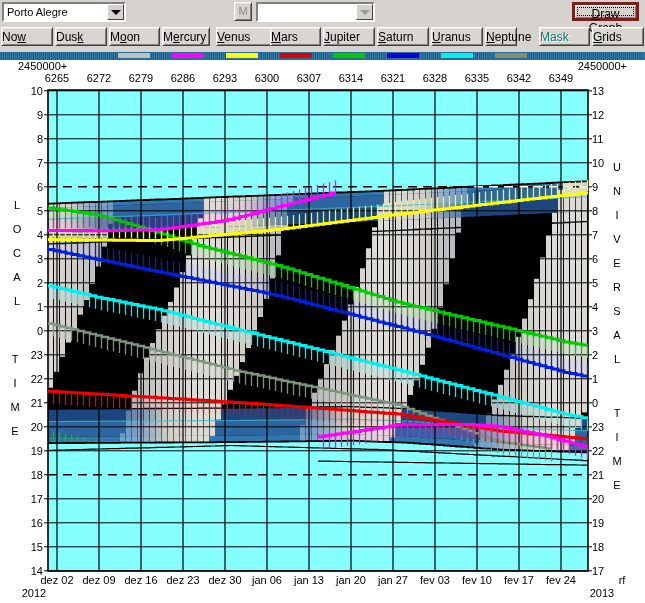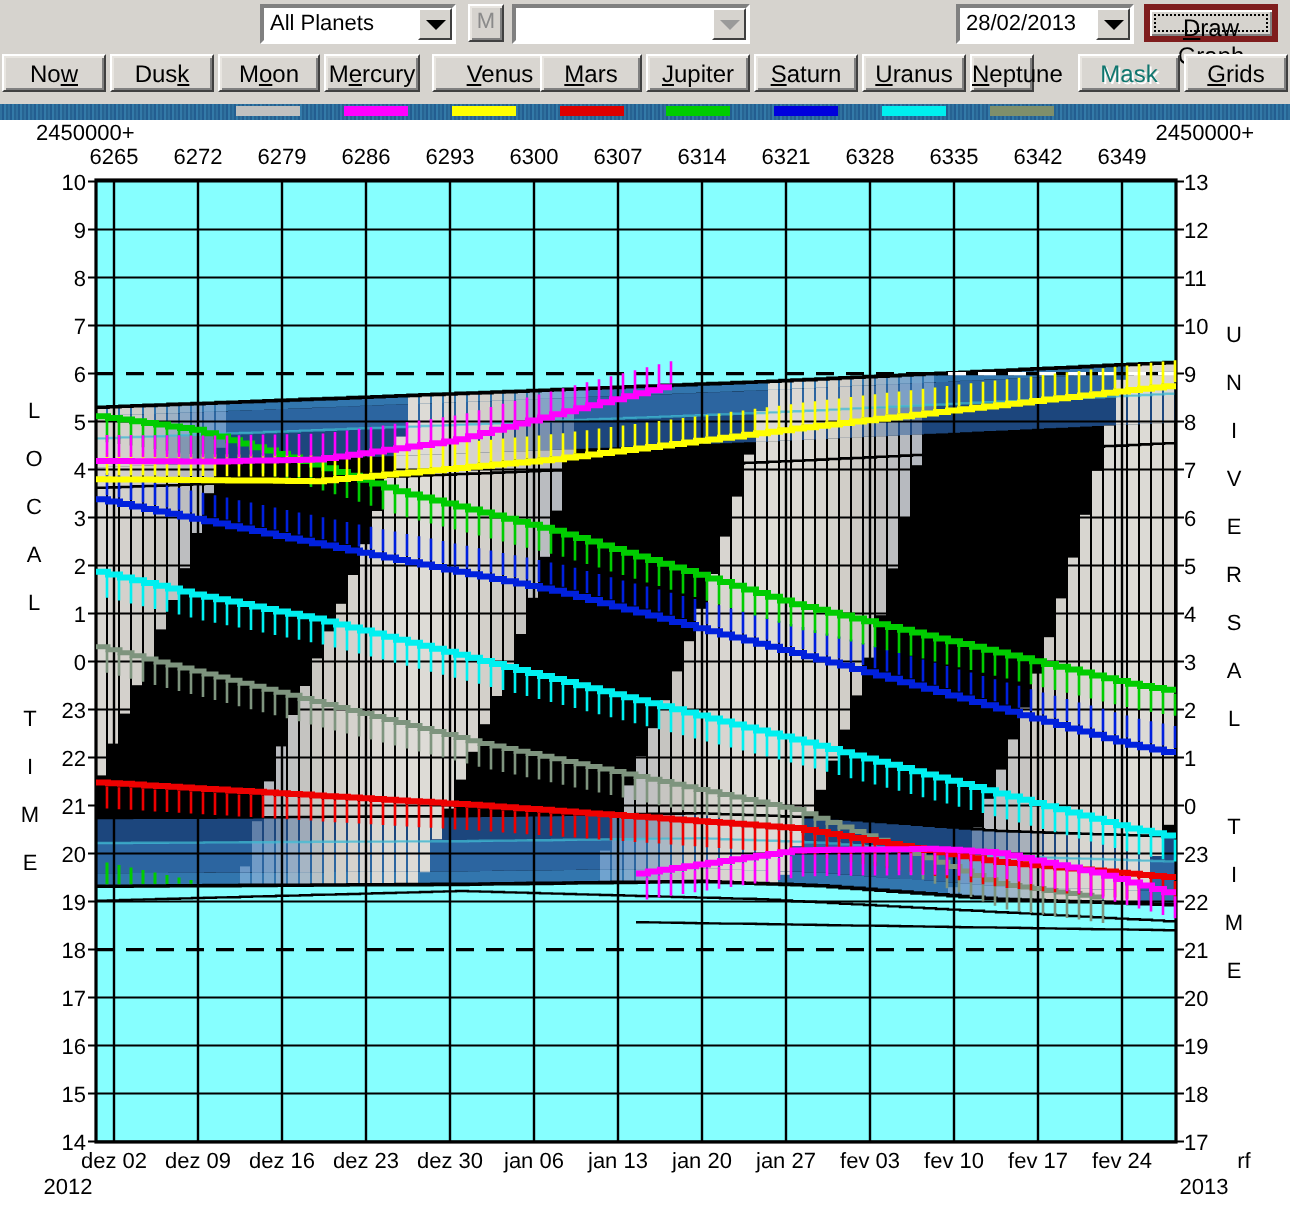--- a/index.html
+++ b/index.html
@@ -1,44 +1,38 @@
 <!DOCTYPE html>
 <html><head><meta charset="utf-8"><style>
 *{margin:0;padding:0;box-sizing:border-box}
 body{width:645px;height:603px;background:#fff;font-family:"Liberation Sans",sans-serif;position:relative;overflow:hidden}
 .top{position:absolute;left:0;top:0;width:645px;height:52px;background:#d6d3ce}
 .strip{position:absolute;left:0;top:52px;width:645px;height:8px;background:repeating-linear-gradient(90deg,#2f719f 0 1px,#235d90 1px 2px,#337aa8 2px 3px,#276392 3px 4px)}
 .cb{position:absolute;top:2px;height:20px;background:#fff;border:2px solid;border-color:#808080 #fff #fff #808080;font-size:11px}
 .cbt{position:absolute;left:3px;top:2px;white-space:nowrap}
 .cba{position:absolute;right:0;top:0;width:17px;height:16px;background:#d6d3ce;border:1px solid;border-color:#fff #404040 #404040 #fff}
 .tri{position:absolute;left:3px;top:5px;width:0;height:0;border:5px solid transparent;border-bottom:none}
-.bt{position:absolute;top:27px;height:19px;background:#d9d6d1;border:1px solid;border-color:#fff #404040 #404040 #fff;box-shadow:inset 1px 1px 0 #e8e5e0,inset -1px -1px 0 #808080;font-size:12px;text-align:center;padding-top:2px}
+.bt{position:absolute;top:27px;height:19px;background:#d9d6d1;border:1px solid;border-color:#fff #404040 #404040 #fff;box-shadow:inset 1px 1px 0 #e8e5e0,inset -1px -1px 0 #808080;font-size:12px;text-align:left;padding-top:2px}
 .bt.dis{color:#0f766e;text-shadow:1px 1px 0 #fff}
 .mb{position:absolute;top:2px;height:19px;background:#d6d3ce;border:1px solid;border-color:#fff #404040 #404040 #fff;box-shadow:inset 1px 1px 0 #e8e5e0,inset -1px -1px 0 #808080;font-size:11px;text-align:center;color:#8a8a8a}
 .dg{position:absolute;top:2px;left:572px;width:67px;height:19px;background:#d6d3ce;border:3px solid #7f1d1d;box-shadow:inset 1px 1px 0 #fff,inset -1px -1px 0 #808080;font-size:12px;text-align:center;padding-top:2px}
 .dg i{position:absolute;left:2px;top:2px;right:2px;bottom:2px;border:1px dotted #000;font-style:normal}
 </style></head><body>
 <div class="top">
-<div class="cb" style="left:130px;width:98px">
-      <span class="cbt">All Planets</span>
+<div class="cb" style="left:2px;width:124px">
+      <span class="cbt">Porto Alegre</span>
       <span class="cba">
         <span class="tri" style="border-top-color:#000"></span>
       </span>
     </div>
 <div class="mb" style="left:234px;width:18px;padding-top:2px">M</div>
 <div class="cb" style="left:256px;width:119px">
       <span class="cbt"></span>
       <span class="cba">
         <span class="tri" style="border-top-color:#9a9a9a"></span>
-      </span>
-    </div>
-<div class="cb" style="left:478px;width:89px">
-      <span class="cbt">28/02/2013</span>
-      <span class="cba">
-        <span class="tri" style="border-top-color:#000"></span>
       </span>
     </div>
 <div class="dg"><i></i><u>D</u>raw Graph</div>
 <div class="bt" style="left:1px;width:52px">No<u>w</u></div>
     <div class="bt" style="left:55px;width:52px">Dus<u>k</u></div>
     <div class="bt" style="left:109px;width:51px">M<u>o</u>on</div>
     <div class="bt" style="left:162px;width:48px">M<u>e</u>rcury</div>
     <div class="bt" style="left:216px;width:68px"><u>V</u>enus</div>
     <div class="bt" style="left:270px;width:51px"><u>M</u>ars</div>
     <div class="bt" style="left:323px;width:52px"><u>J</u>upiter</div>

